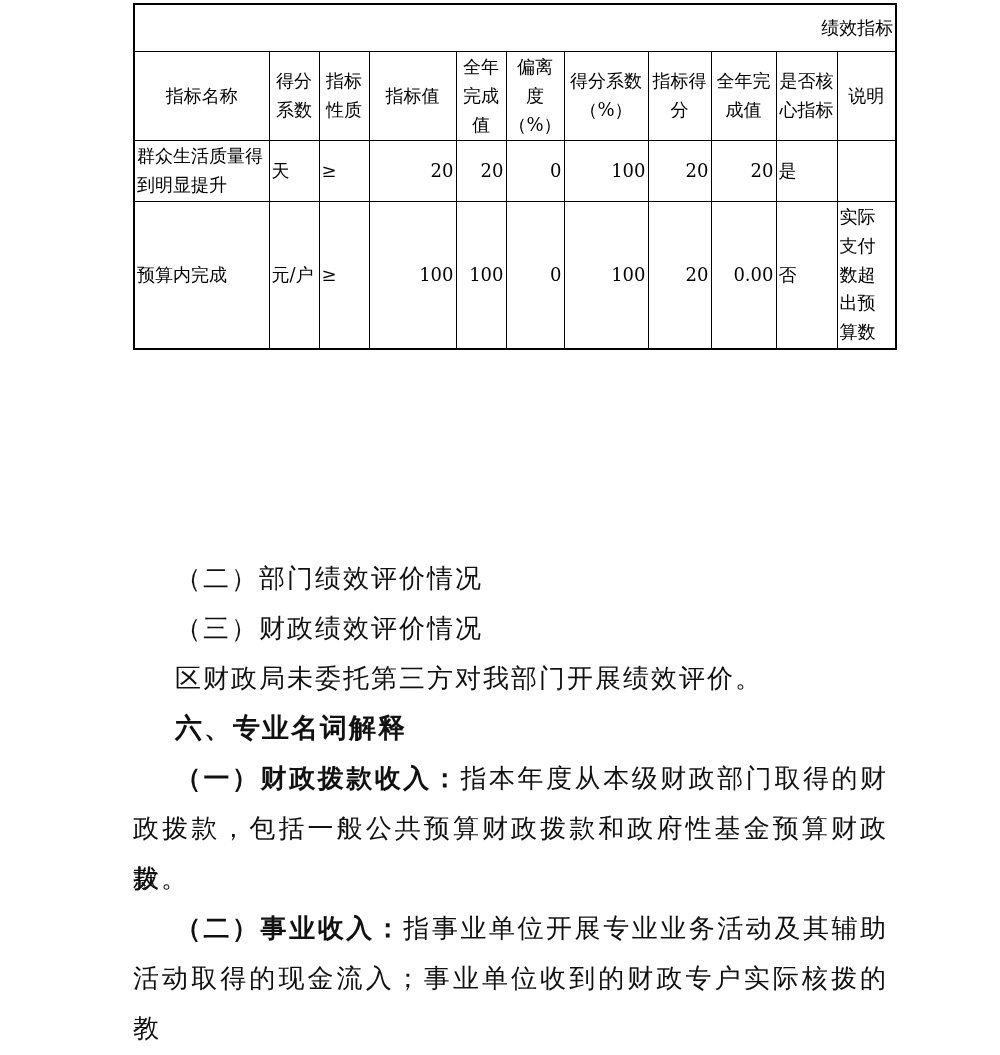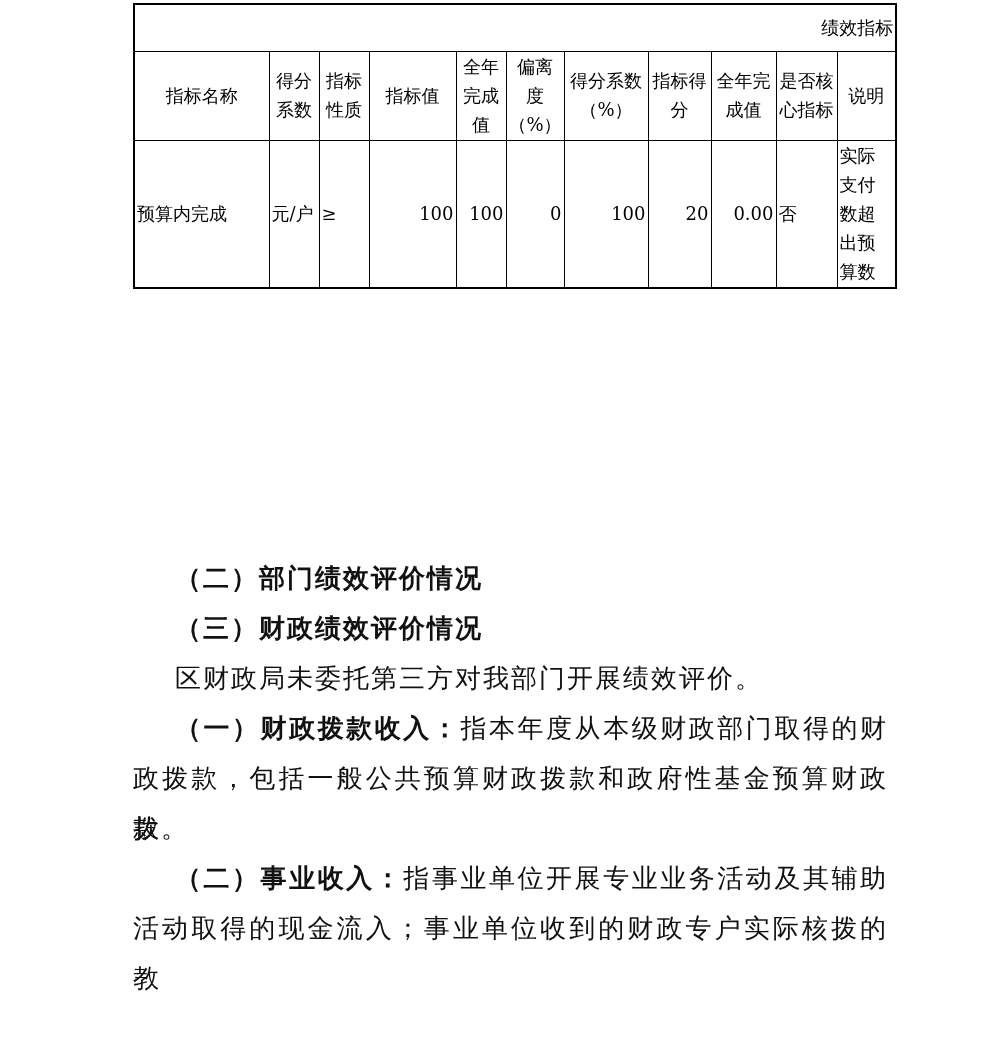--- a/index.html
+++ b/index.html
@@ -61,21 +61,21 @@
     letter-spacing: 2px;
   }
   .line.stretch {
     white-space: normal;
     text-align: justify;
     text-align-last: justify;
     text-justify: inter-character;
   }
   .indent { padding-left: 42px; }
   .heading-serif {
-    font-weight: bold;
+    font-weight: normal;
     font-family: "DejaVu Serif", "Liberation Serif", serif;
   }
   .heading-sans {
     font-weight: bold;
     font-size: 27px;
     letter-spacing: 2px;
     font-family: "DejaVu Sans", "Liberation Sans", sans-serif;
   }
   .lead {
     font-weight: bold;
@@ -111,40 +111,54 @@
       <td class="head-cell">指标性质</td>
       <td class="head-cell">指标值</td>
       <td class="head-cell">全年完成值</td>
       <td class="head-cell">偏离度（%）</td>
       <td class="head-cell">得分系数（%）</td>
       <td class="head-cell">指标得分</td>
       <td class="head-cell">全年完成值</td>
       <td class="head-cell">是否核心指标</td>
       <td class="head-cell">说明</td>
     </tr>
+    <tr class="row-h3">
+      <td class="c-left">群众生活质量得到明显提升</td>
+      <td class="c-left">天</td>
+      <td class="c-sign">≥</td>
+      <td class="c-num">20</td>
+      <td class="c-num">20</td>
+      <td class="c-num">0</td>
+      <td class="c-num">100</td>
+      <td class="c-num">20</td>
+      <td class="c-num">20</td>
+      <td class="c-left">是</td>
+      <td class="c-left"></td>
+    </tr>
     <tr class="row-h5">
       <td class="c-left">预算内完成</td>
       <td class="c-left">元/户</td>
       <td class="c-sign">≥</td>
       <td class="c-num">100</td>
       <td class="c-num">100</td>
       <td class="c-num">0</td>
       <td class="c-num">100</td>
       <td class="c-num">20</td>
       <td class="c-num">0.00</td>
       <td class="c-left">否</td>
       <td class="c-left">实际支付数超出预算数</td>
     </tr>
   </tbody>
     </table>
 
   <div class="text-block">
     <div class="line heading-serif indent">（二）部门绩效评价情况</div>
     <div class="line heading-serif indent">（三）财政绩效评价情况</div>
     <div class="line indent">区财政局未委托第三方对我部门开展绩效评价。</div>
+    <div class="line heading-sans indent">六、专业名词解释</div>
     <div class="line stretch indent"><span class="lead">（一）财政拨款收入：</span><span>指本年度从本级财政部门取得的财</span></div>
     <div class="line stretch">政拨款，包括一般公共预算财政拨款和政府性基金预算财政拨</div>
     <div class="line">款。</div>
     <div class="line stretch indent"><span class="lead">（二）事业收入：</span><span>指事业单位开展专业业务活动及其辅助</span></div>
     <div class="line stretch">活动取得的现金流入；事业单位收到的财政专户实际核拨的教</div>
   </div>
 
 </div>
 
 </body></html>

